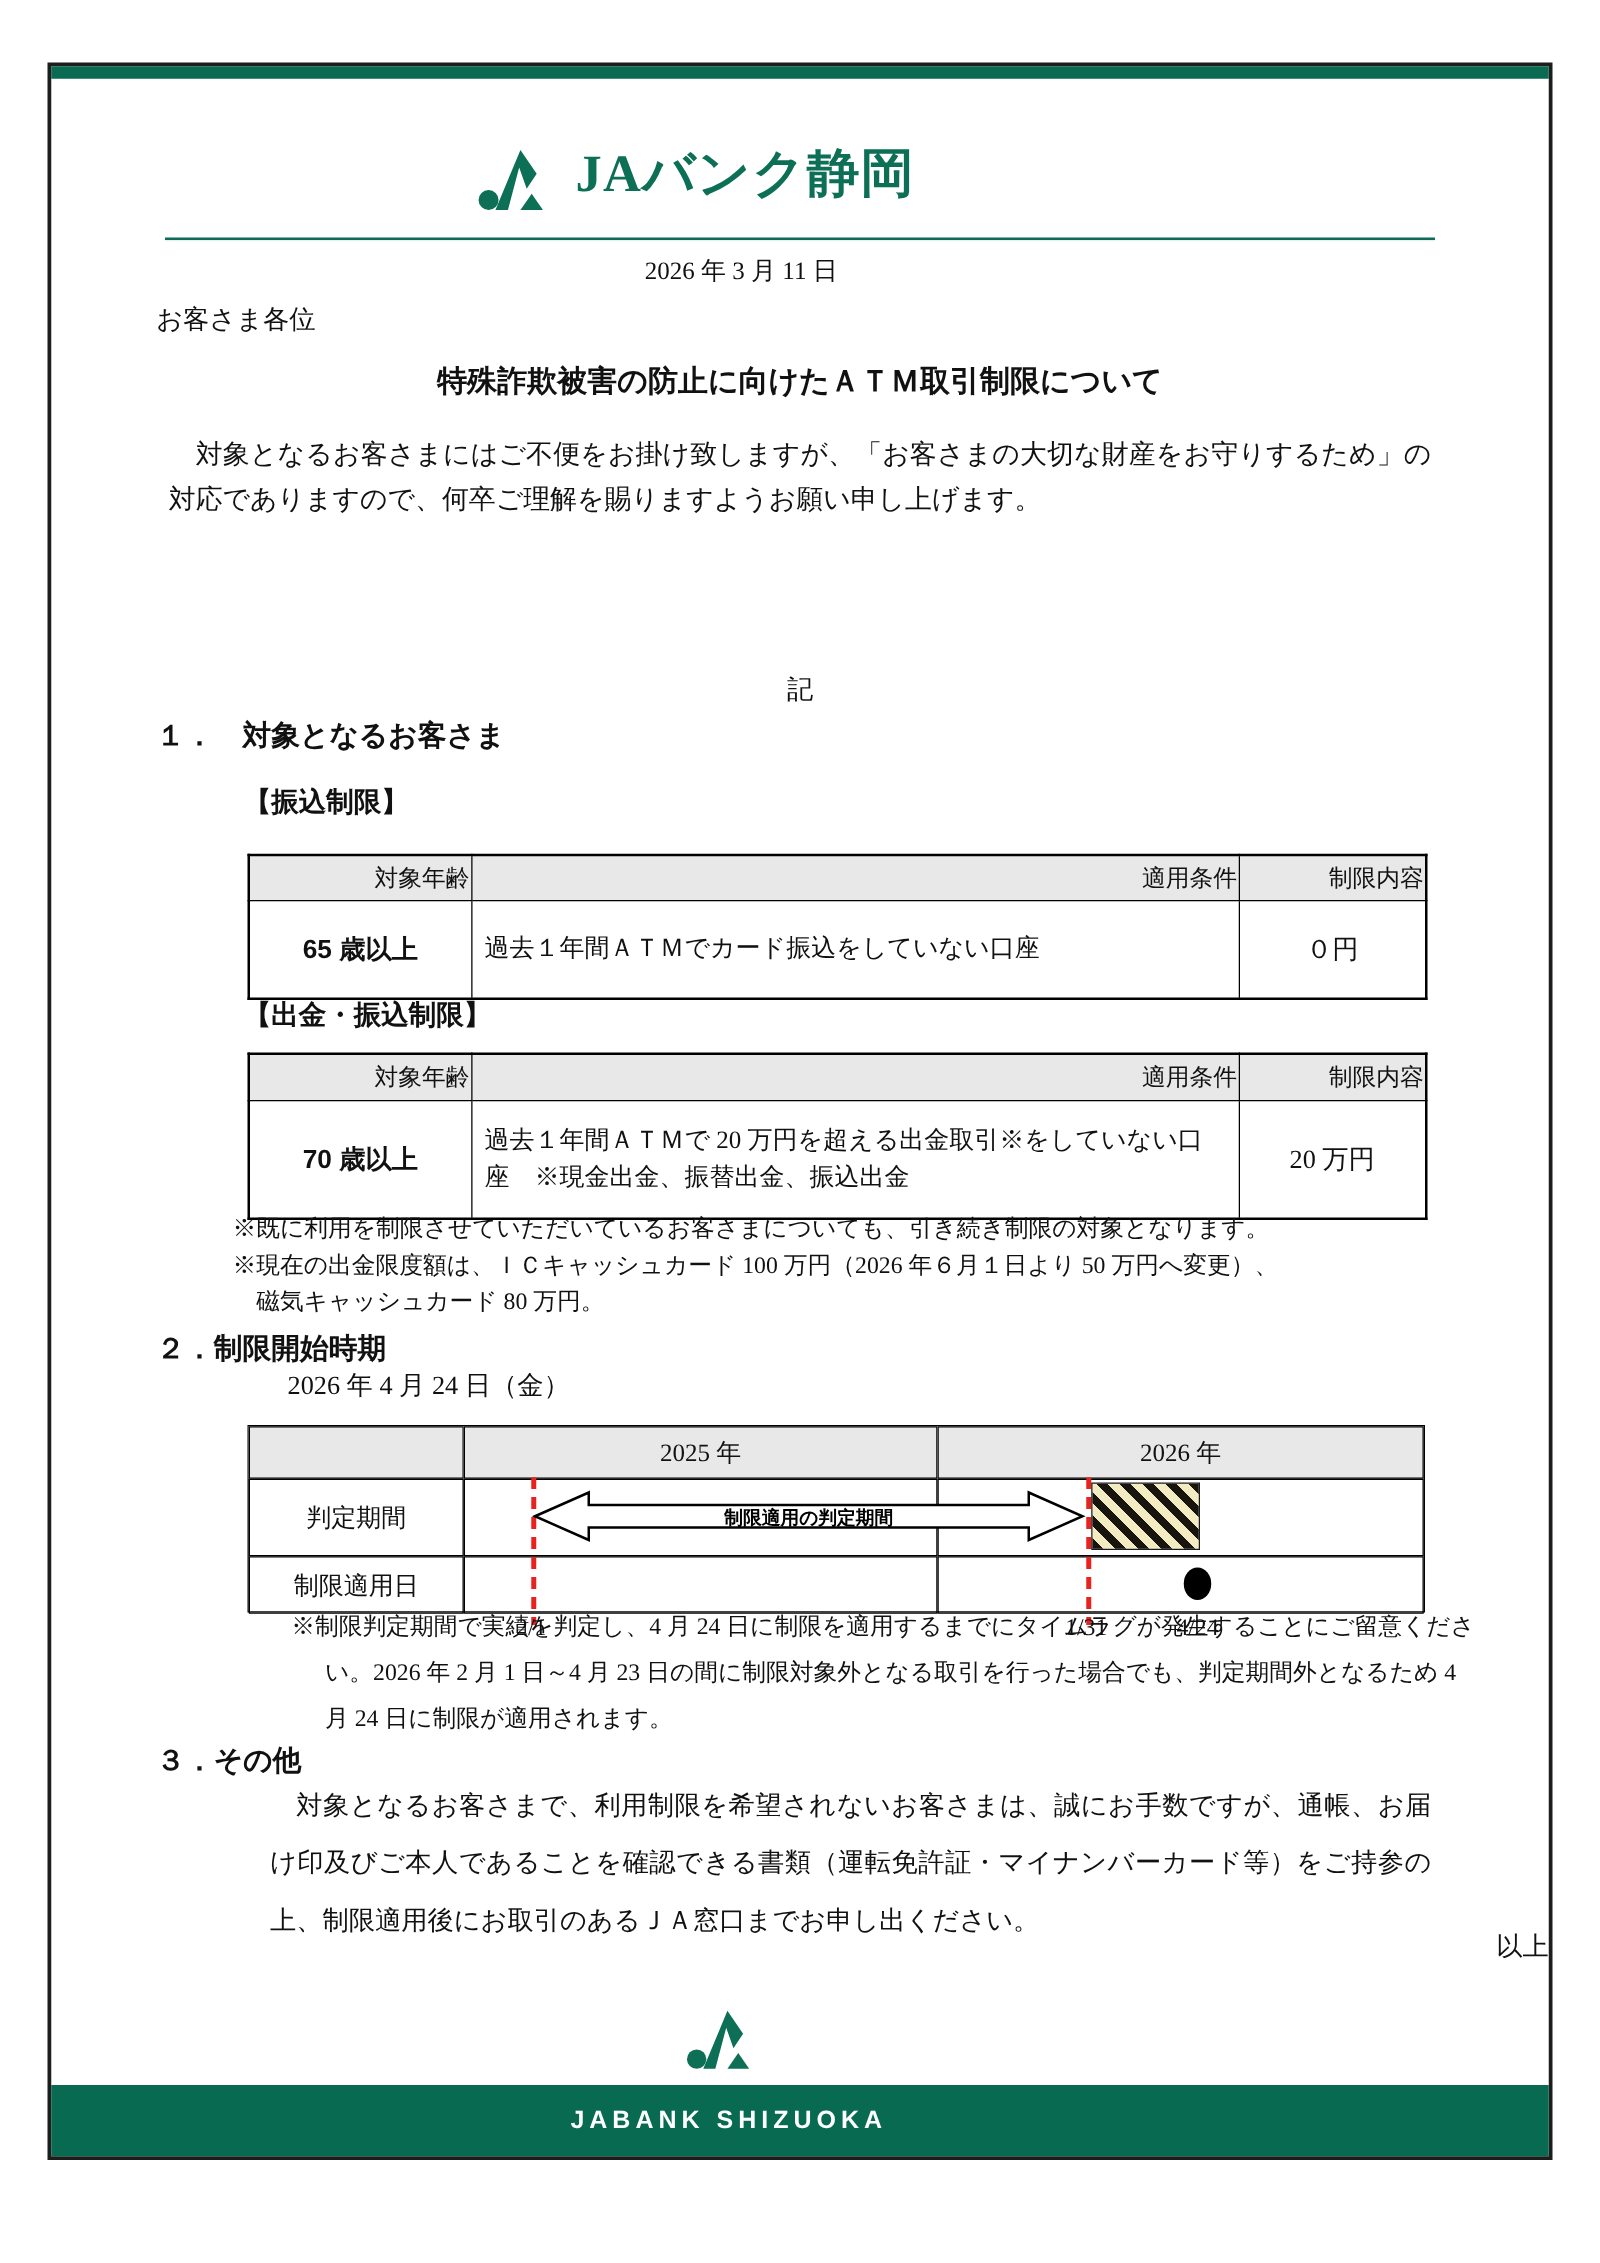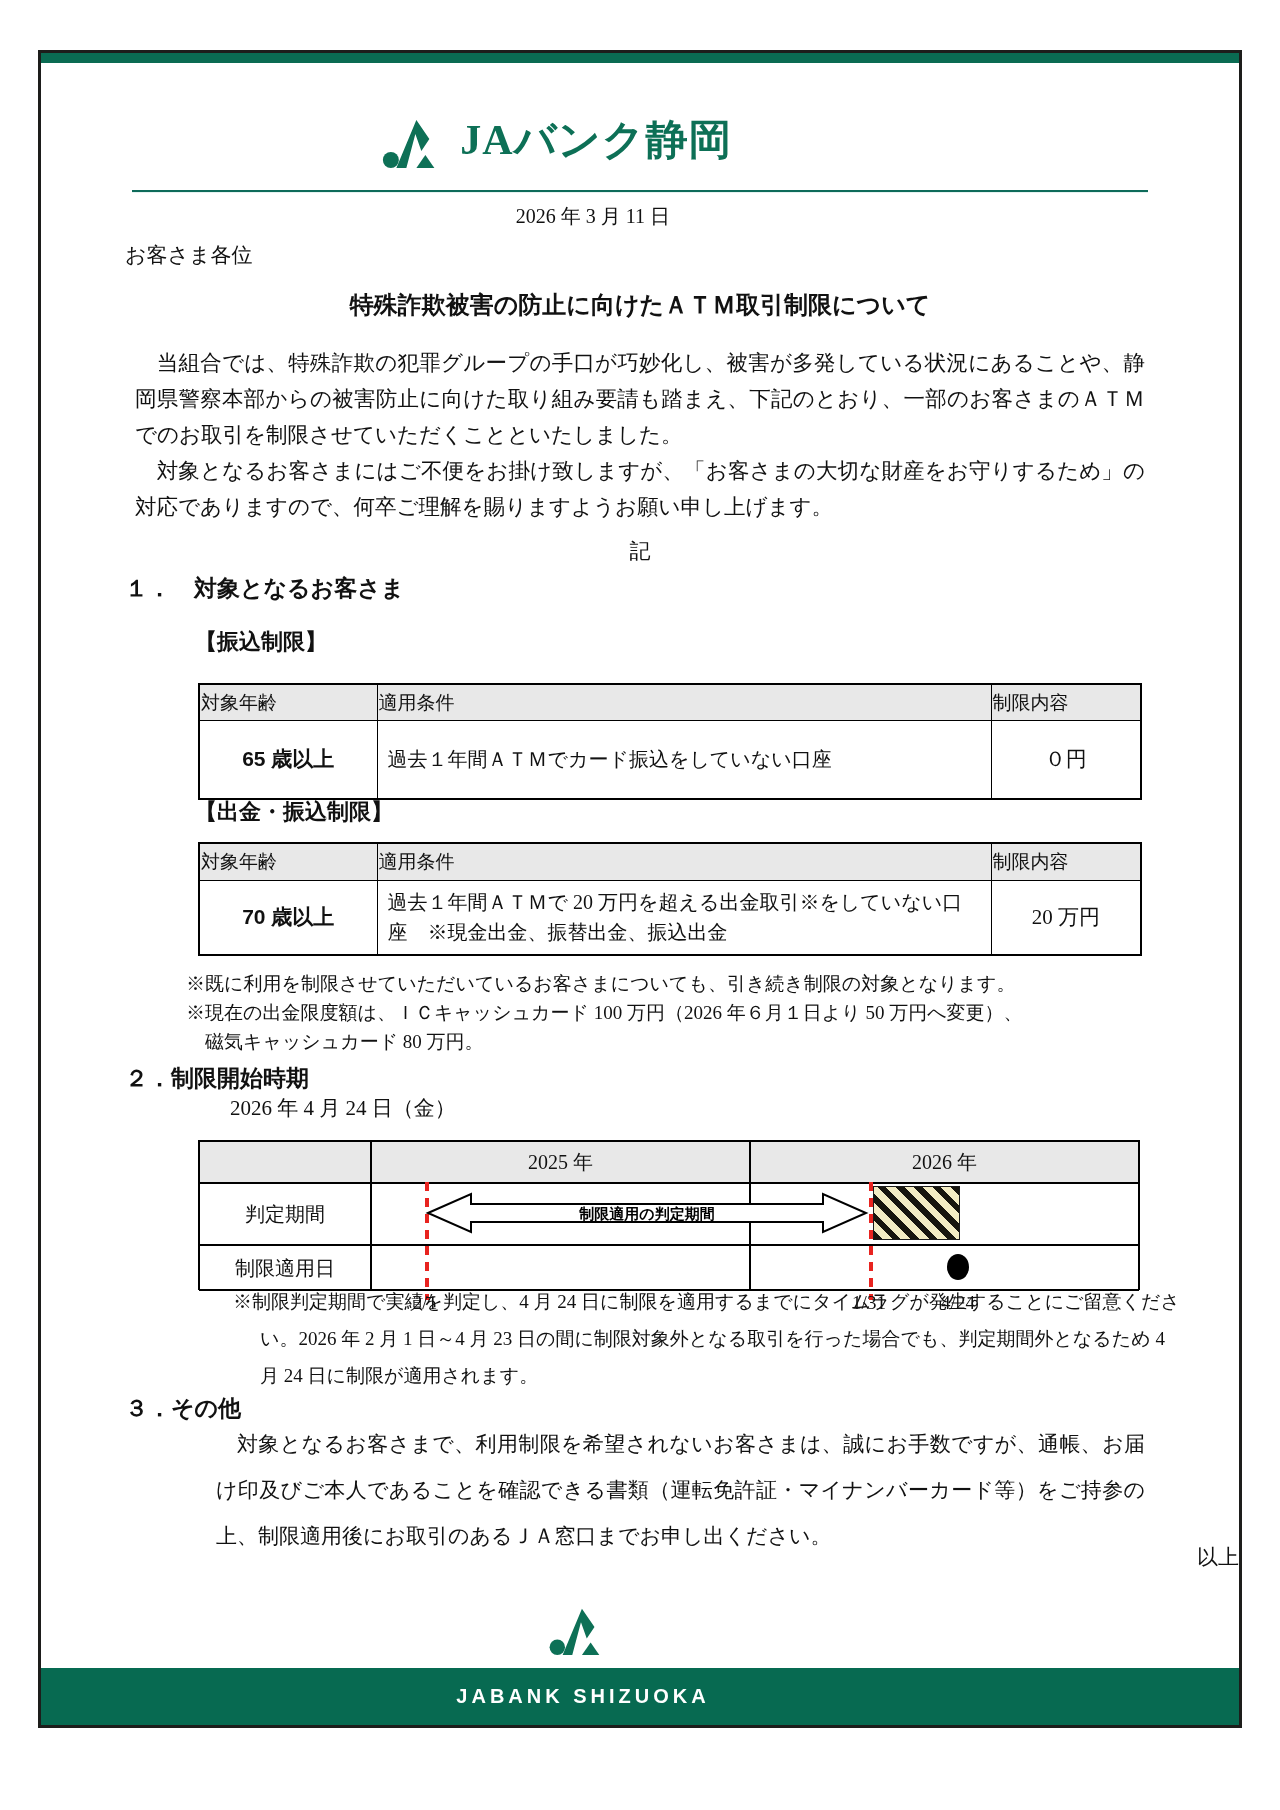--- a/index.html
+++ b/index.html
@@ -25,21 +25,21 @@
   .lead p{margin:0;}
 
   .ki{position:absolute;left:94px;top:484px;width:1010px;text-align:center;font-size:21px;}
 
   .sec-head{position:absolute;font-size:23px;font-weight:bold;}
   .sub-head{position:absolute;font-size:22px;font-weight:bold;}
 
   table.rule-table{position:absolute;border-collapse:collapse;table-layout:fixed;}
   table.rule-table td,table.rule-table th{border:1.5px solid #000;}
   table.rule-table{border:2px solid #000;}
-  .th-cell{background:#e8e8e8;font-weight:normal;font-size:19px;text-align:left;height:33px;font-family:Liberation Mono, monospace;}
+  .th-cell{background:#e8e8e8;font-weight:normal;font-size:19px;text-align:right;height:33px;font-family:Liberation Mono, monospace;}
   .age-cell{text-align:center;font-weight:bold;font-size:21px;font-family:"Liberation Sans","DejaVu Sans",sans-serif;}
   .cond-cell{font-size:20px;padding:4px 10px;line-height:30px;}
   .amt-cell{text-align:center;font-size:21px;}
 
   .notes1{position:absolute;left:145px;top:916px;font-size:19px;line-height:29px;}
   .notes1 .n3{padding-left:19px;}
 
   .start-date{position:absolute;left:189px;top:1041px;font-size:21px;text-underline-offset:5px;}
 
   
@@ -79,21 +79,20 @@
   </div>
 
   <div class="header-rule"></div>
 
   <div class="date-line">2026 年 3 月 11 日</div>
   <div class="addressee">お客さま各位</div>
 
   <div class="doc-title gothic">特殊詐欺被害の防止に向けたＡＴＭ取引制限について</div>
 
   <div class="lead">
-    <p>　当組合では、特殊詐欺の犯罪グループの手口が巧妙化し、被害が多発している状況にあることや、静岡県警察本部からの被害防止に向けた取り組み要請も踏まえ、下記のとおり、一部のお客さまのＡＴＭでのお取引を制限させていただくことといたしました。</p>
     <p>　対象となるお客さまにはご不便をお掛け致しますが、「お客さまの大切な財産をお守りするため」の対応でありますので、何卒ご理解を賜りますようお願い申し上げます。</p>
   </div>
 
   <div class="ki">記</div>
 
   <div class="sec-head gothic" style="left:84px;top:520px;">１．　対象となるお客さま</div>
   <div class="sub-head gothic" style="left:154px;top:574px;">【振込制限】</div>
 
   <table class="rule-table" style="left:157px;top:630px;width:942px;">
     <colgroup>
@@ -122,21 +121,21 @@
         <col style="width:178px">
         <col style="width:614px">
         <col style="width:150px">
       </colgroup>
     <tbody>
         <tr>
       <th class="th-cell" style="height:34px;">対象年齢</th>
       <th class="th-cell" style="height:34px;">適用条件</th>
       <th class="th-cell" style="height:34px;">制限内容</th>
     </tr>
-    <tr style="height:74px;">
+    <tr style="height:94px;">
       <td class="age-cell">70 歳以上</td>
       <td class="cond-cell">過去１年間ＡＴＭで 20 万円を超える出金取引※をしていない口座　※現金出金、振替出金、振込出金</td>
       <td class="amt-cell">20 万円</td>
     </tr>
   </tbody>
     </table>
 
   <div class="notes1">
     <div class="n1">※既に利用を制限させていただいているお客さまについても、引き続き制限の対象となります。</div>
     <div class="n2">※現在の出金限度額は、ＩＣキャッシュカード 100 万円（2026 年６月１日より 50 万円へ変更）、</div>

